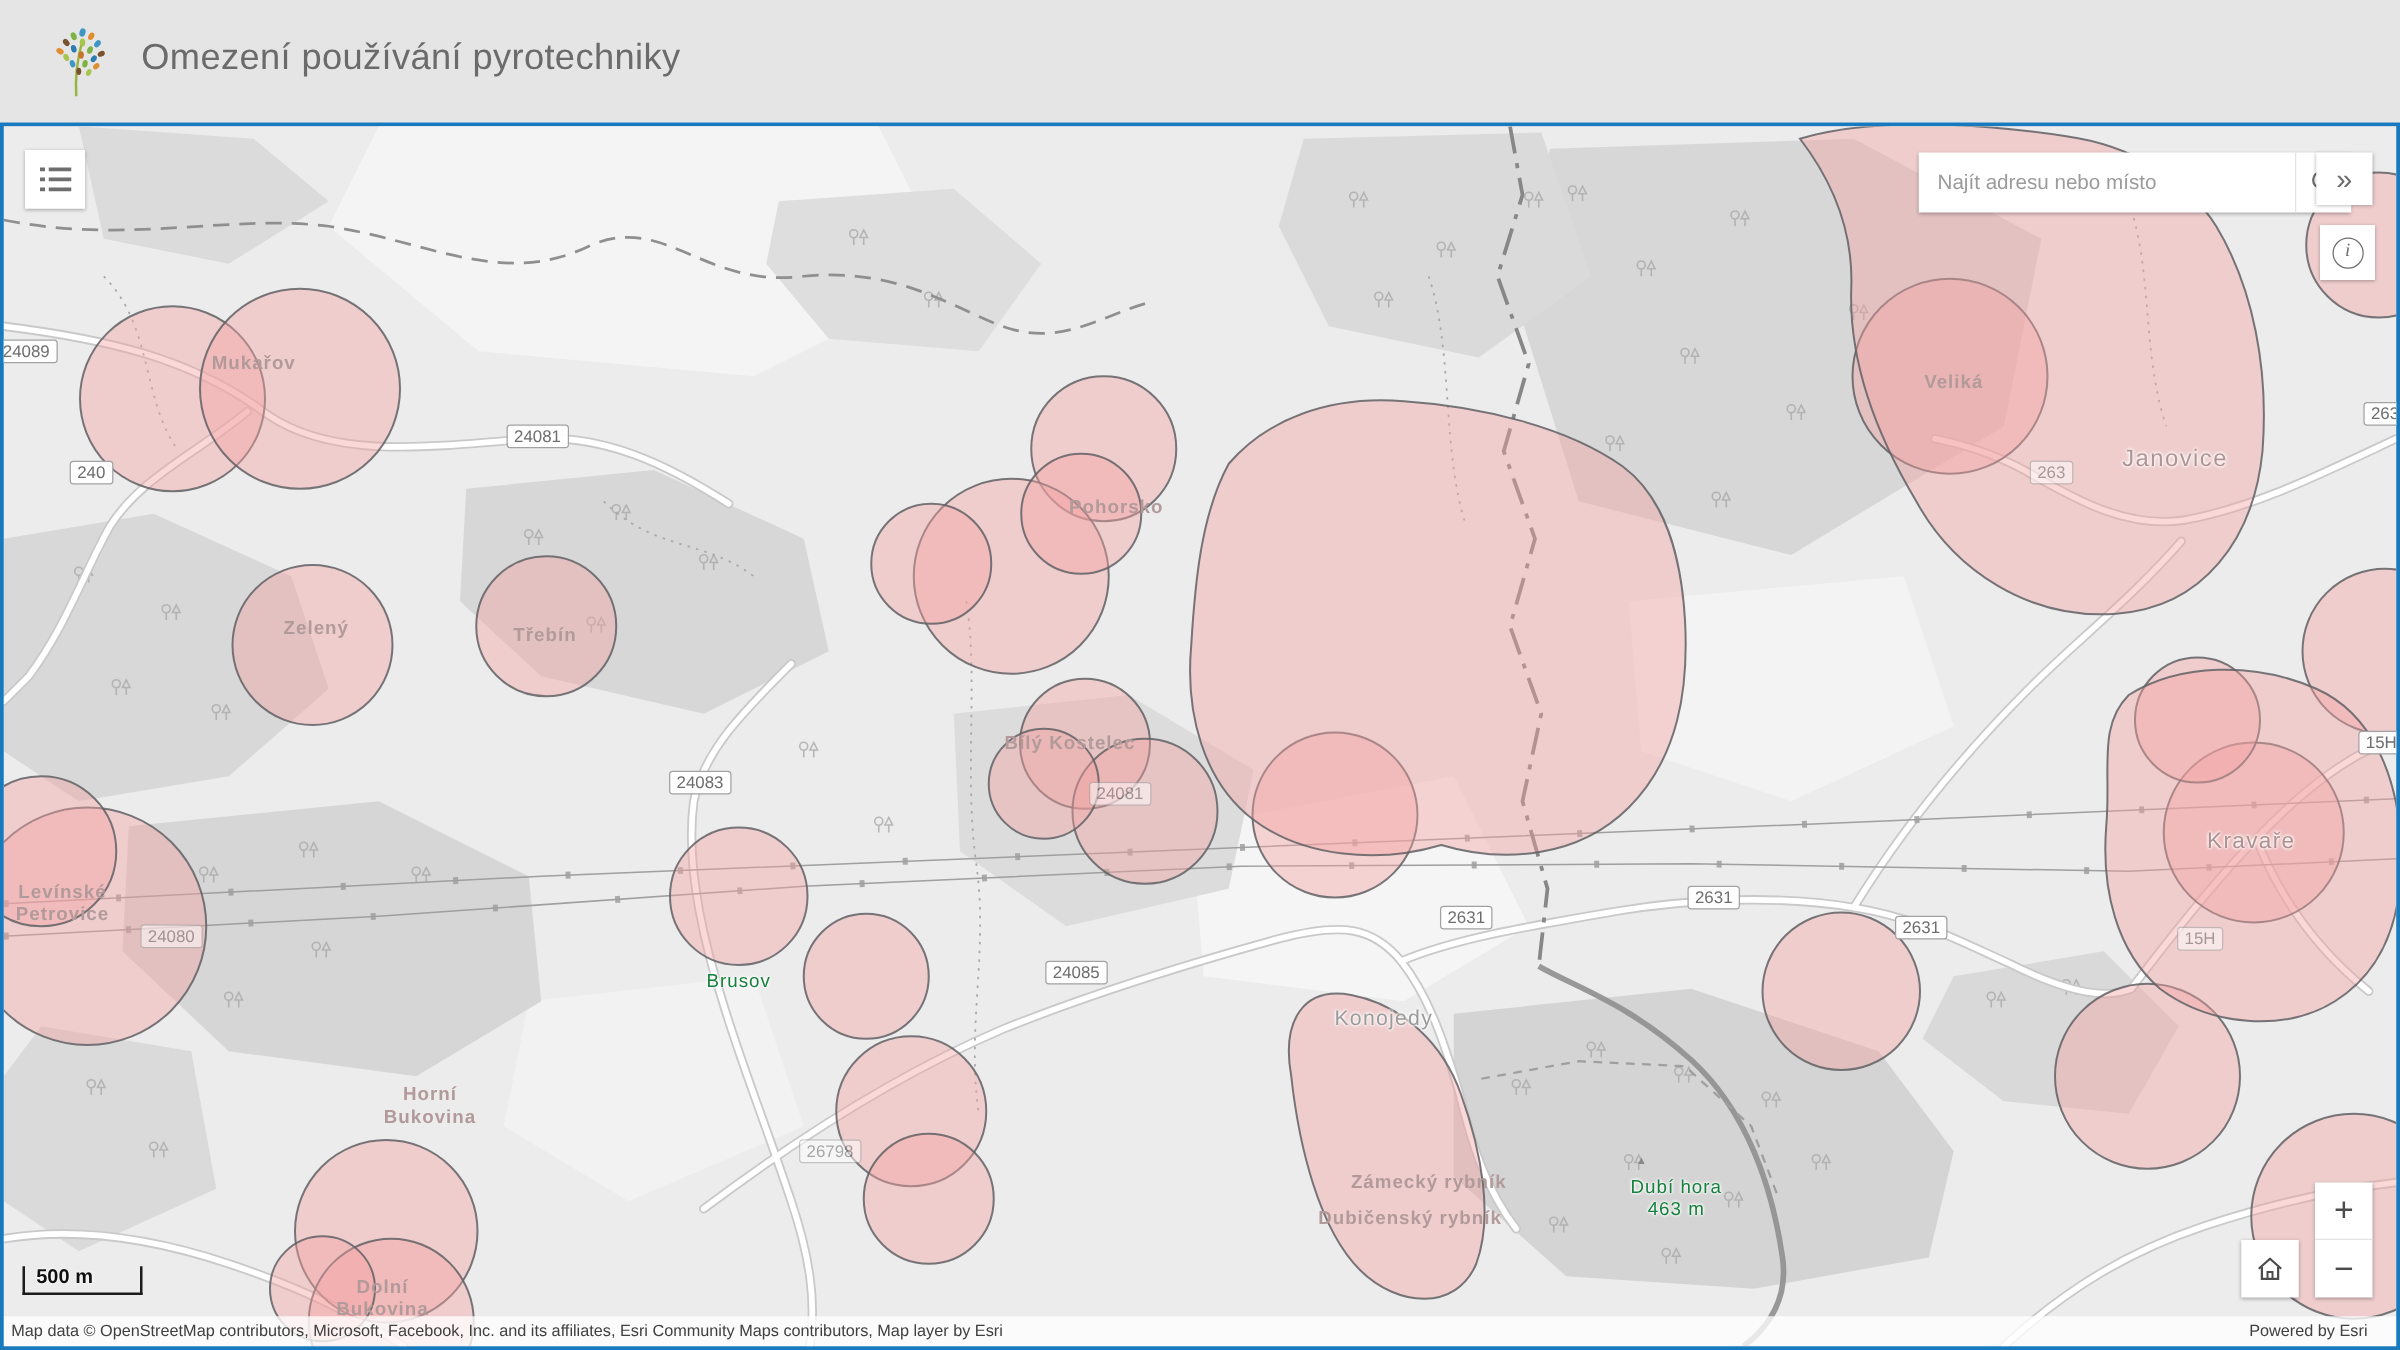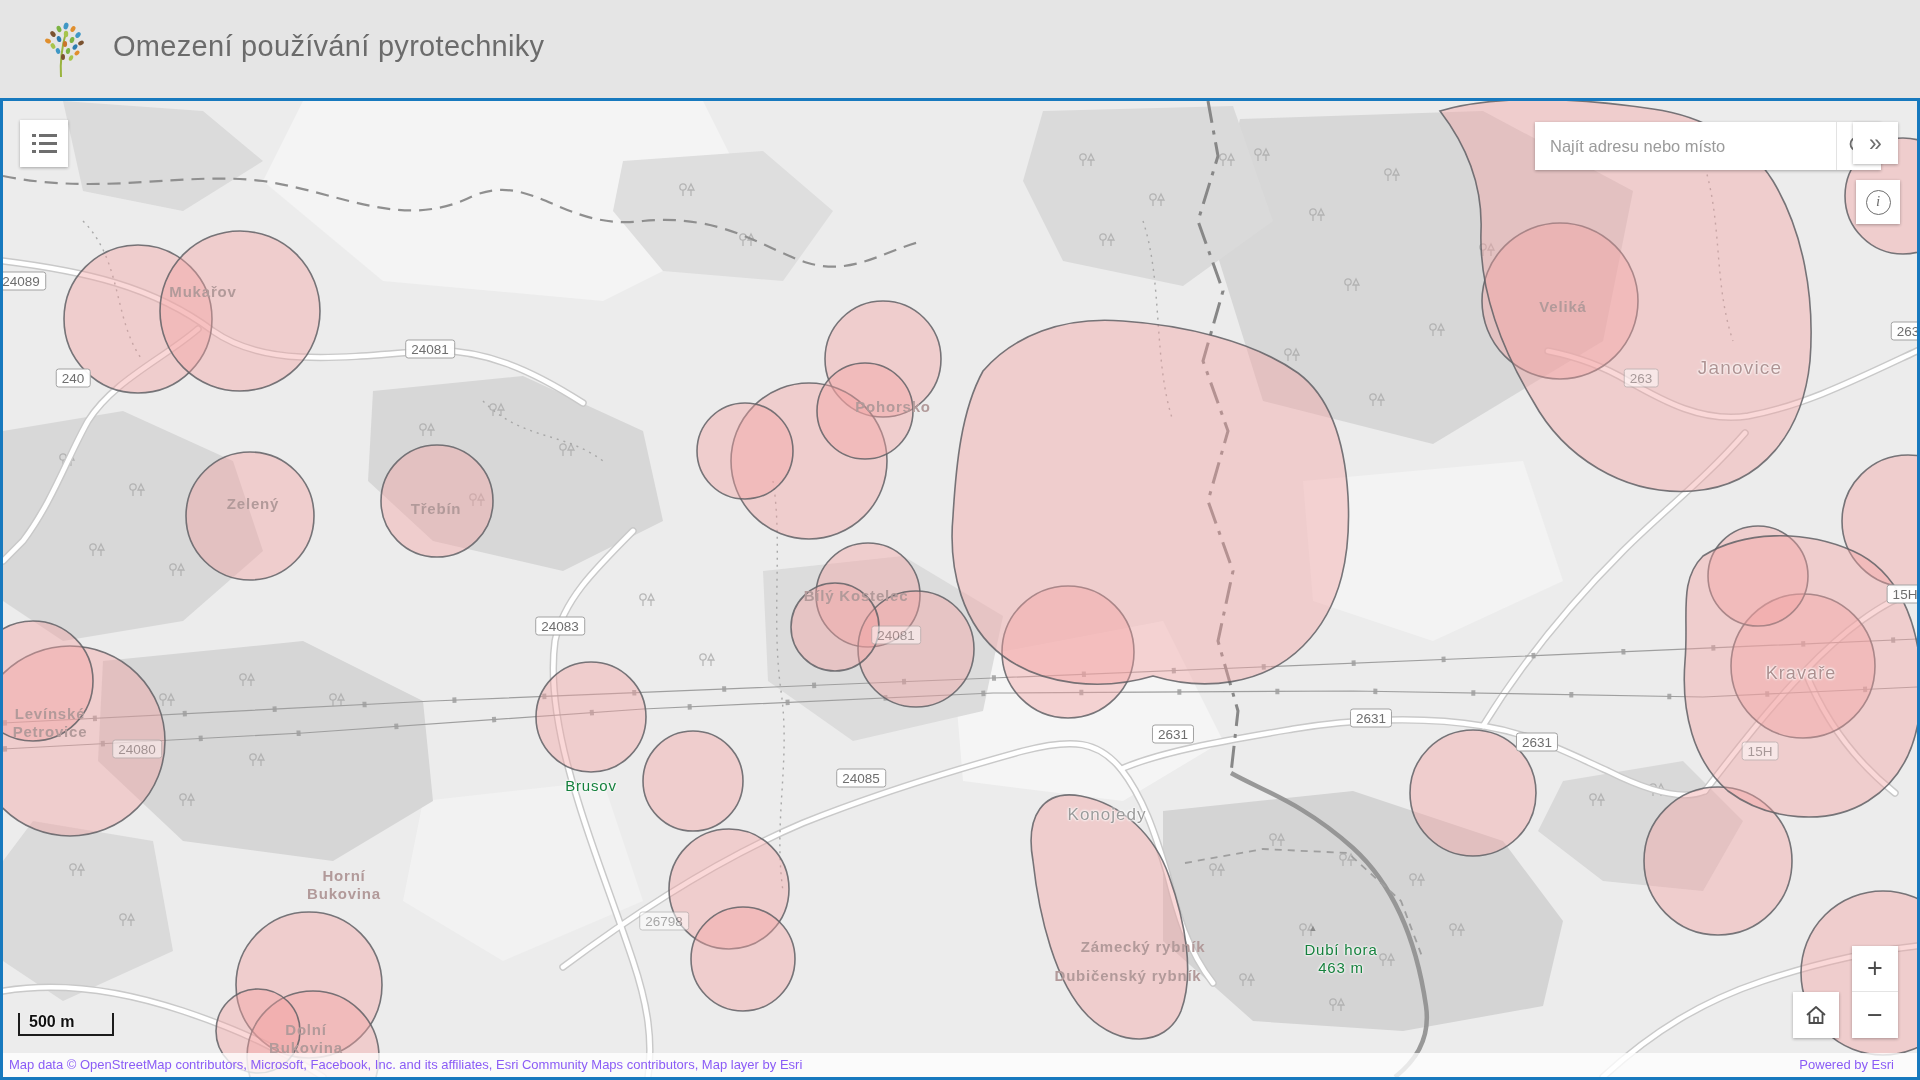--- a/index.html
+++ b/index.html
@@ -49,21 +49,21 @@
 
   
   #scale-bar { position:absolute; left:15px; top:912px; width:96px; height:23px;
                border-left:2px solid #1c1c1c; border-right:2px solid #1c1c1c;
                border-bottom:2px solid #1c1c1c; }
   #scale-bar span { position:absolute; left:9px; top:0px; font-size:16px; font-weight:bold;
                     color:#111; text-shadow:0 0 2px #fff,0 0 2px #fff; }
 
   
   #attribution { position:absolute; left:0; bottom:0; width:1914px; height:24px;
-                 background:rgba(255,255,255,.78); font-size:13px; color:#8b5cf6;
+                 background:rgba(255,255,255,.78); font-size:13px; color:#404040;
                  line-height:24px; display:flex; justify-content:space-between; }
   #attribution .left { padding-left:6px; white-space:nowrap; }
   #attribution .right { padding-right:23px; white-space:nowrap; }
 
   
   .mlabel { position:absolute; transform:translate(-50%,-50%); font-size:15px; letter-spacing:0.8px;
             color:#8d8d8d; text-align:center; white-space:nowrap; pointer-events:none;
             text-shadow:0 0 3px #fff,0 0 3px #fff,0 0 2px #fff; }
   .mlabel.lz { color:#b29a9a; text-shadow:none;font-weight:bold; }
   .mlabel.dark { color:#15803d; }

